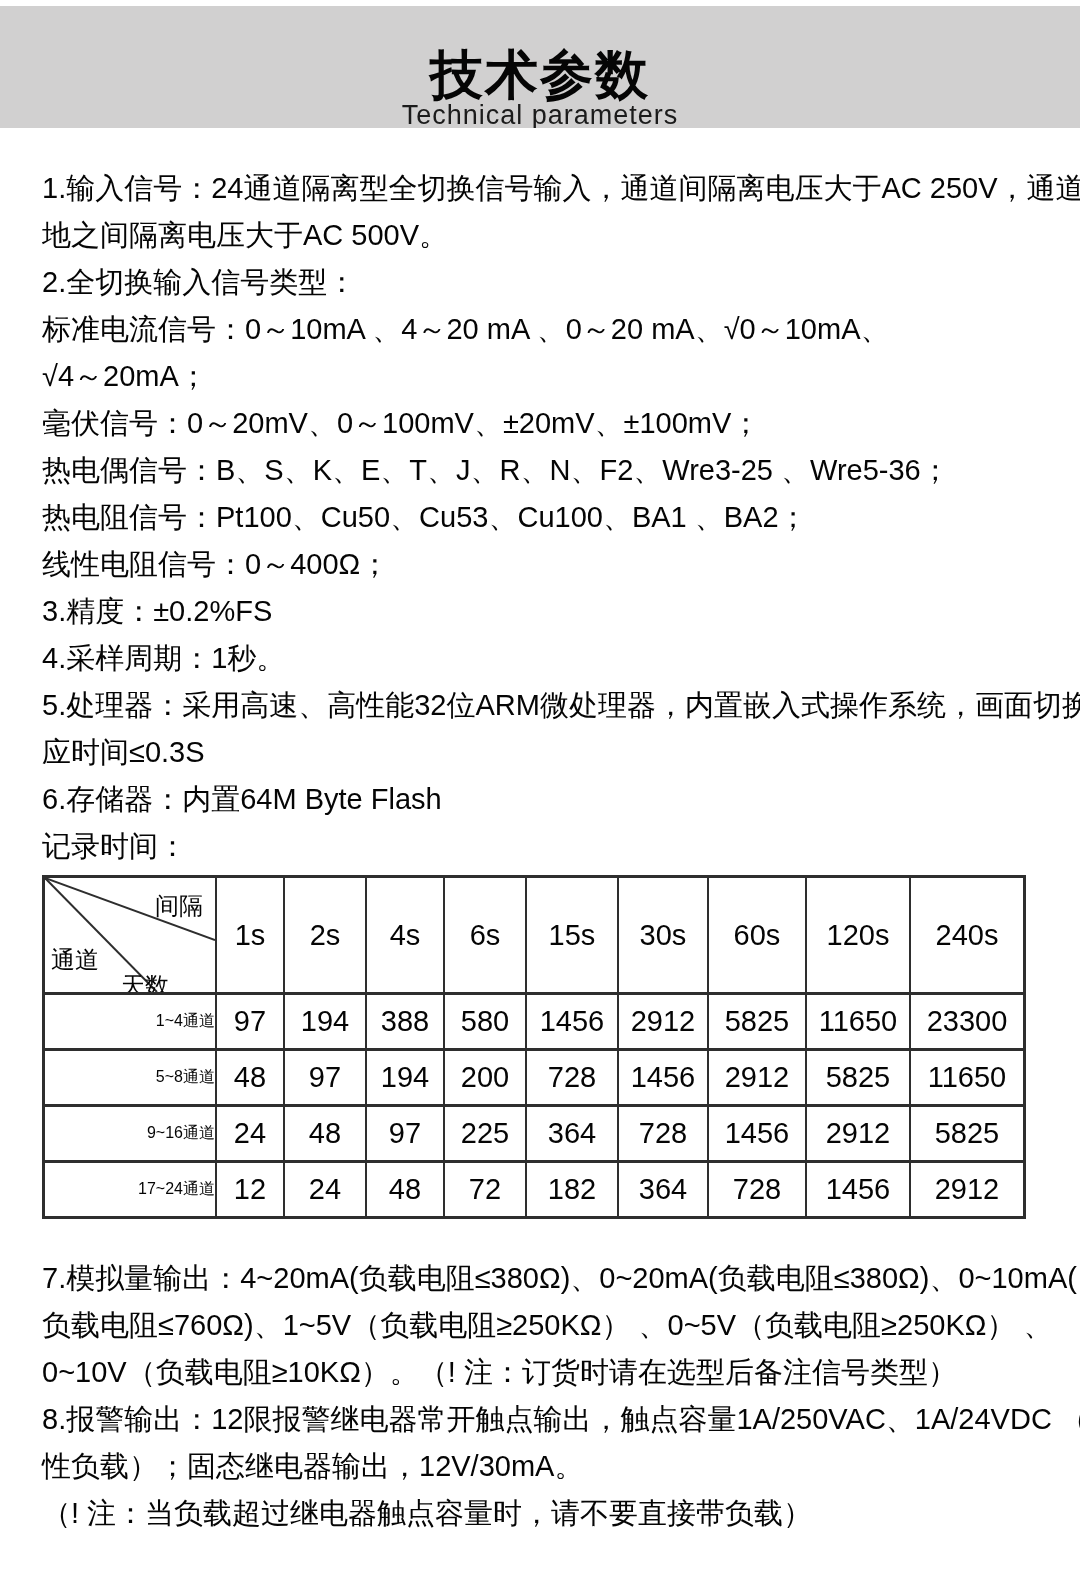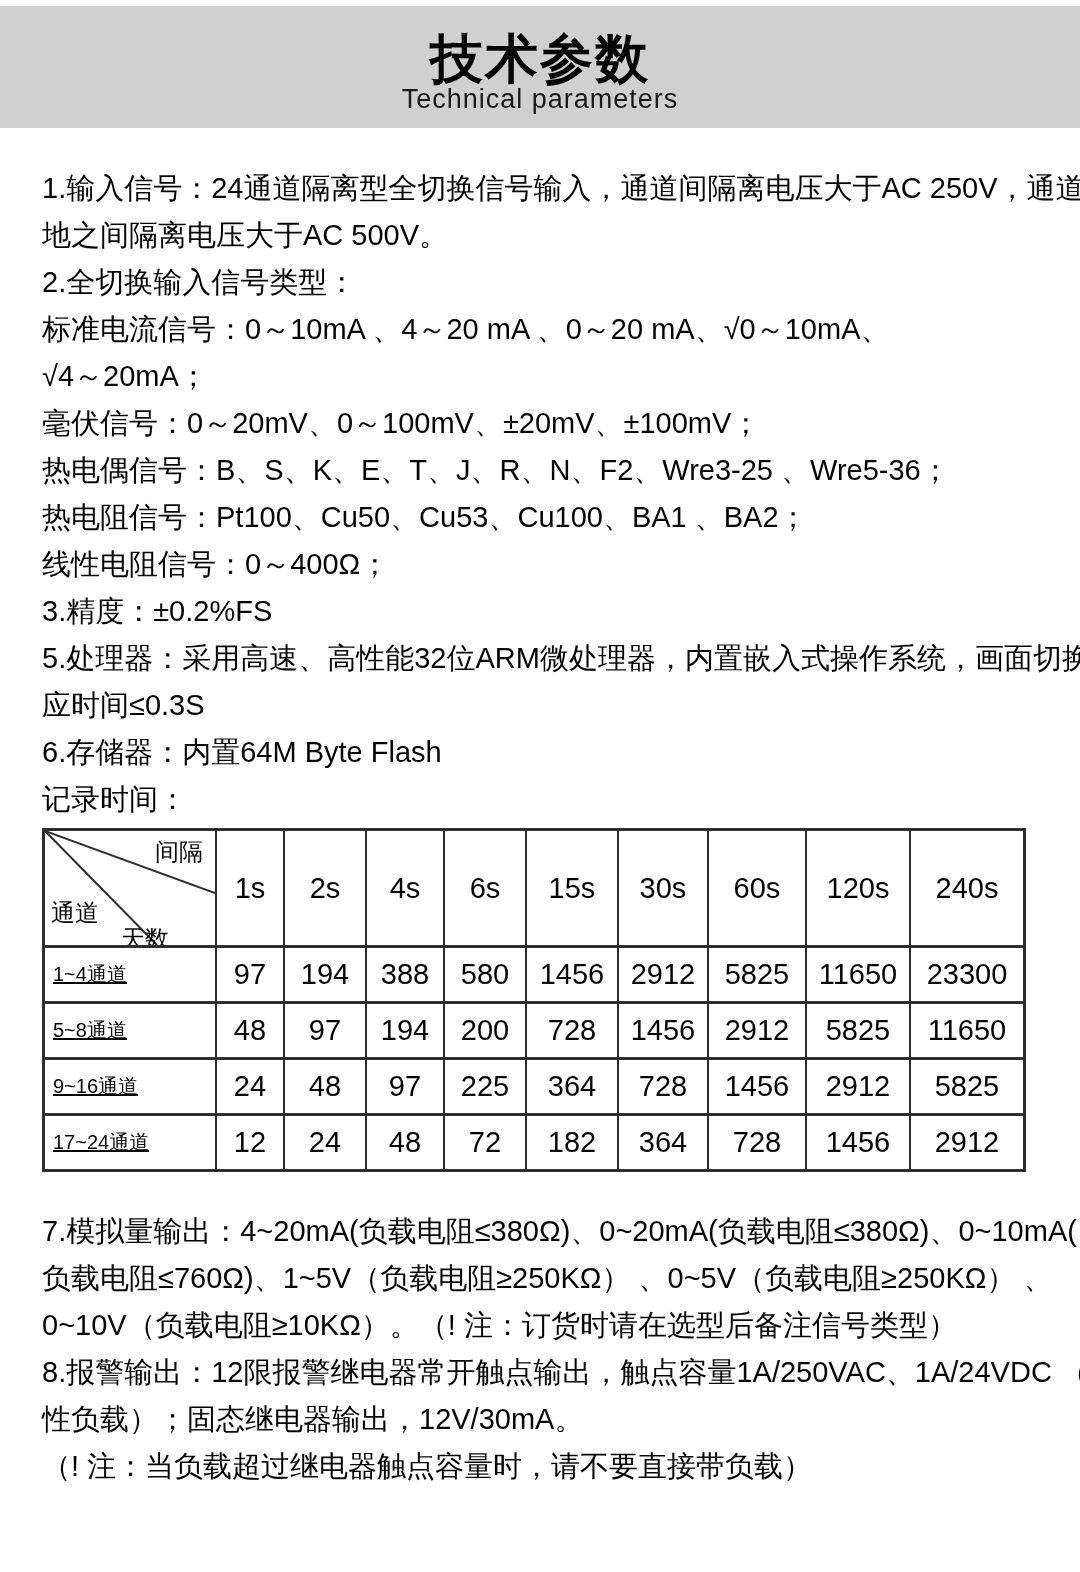--- a/index.html
+++ b/index.html
@@ -8,21 +8,21 @@
     font-family:"Liberation Sans","DejaVu Sans",sans-serif;
     overflow:hidden;position:relative;
   }
   
   .band{
     margin-top:6px;height:122px;background:#d1d0d0;
     text-align:center;overflow:hidden;
   }
   .band .title{
     font-size:53px;font-weight:800;line-height:1;
-    padding-top:26px;letter-spacing:2px;color:#050505;
+    padding-top:42px;letter-spacing:2px;color:#050505;
   }
   .band .subtitle{
     font-size:27px;line-height:1;margin-top:1px;color:#1b1b1b;
     letter-spacing:1px;
   }
   
   .content{padding:0 10px 0 42px;}
   .section-top{margin-top:37px;}
   .section-bottom{margin-top:36px;}
   .text-line{
@@ -47,29 +47,29 @@
   table.rec th:nth-child(2){width:66px;}
   table.rec th:nth-child(3){width:80px;}
   table.rec th:nth-child(4){width:76px;}
   table.rec th:nth-child(5){width:80px;}
   table.rec th:nth-child(6){width:90px;}
   table.rec th:nth-child(7){width:88px;}
   table.rec th:nth-child(8){width:96px;}
   table.rec th:nth-child(9){width:102px;}
   table.rec th:nth-child(10){width:112px;}
   table.rec td.row-label{
-    text-align:left;padding-left:8px;font-size:20px;white-space:nowrap;text-decoration:underline;
+    text-align:right;padding-left:8px;font-size:16px;white-space:nowrap;
   }
   
   .corner-cell{position:relative;}
   .corner-cell svg{position:absolute;left:0;top:0;width:100%;height:100%;}
   .corner-cell .lbl{
     position:absolute;font-size:24px;line-height:1;color:#050505;font-weight:400;
   }
-  .lbl-interval{top:9px;right:12px;}
+  .lbl-interval{top:16px;right:12px;}
   .lbl-days{top:56px;left:76px;margin-top:40px;}
   .lbl-channel{top:70px;left:6px;}
 </style>
 </head>
 <body>
 
 <div class="band">
   <div class="title">技术参数</div>
   <div class="subtitle">Technical parameters</div>
 </div>
@@ -80,20 +80,21 @@
       <div class="text-line">1.输入信号：24通道隔离型全切换信号输入，通道间隔离电压大于AC 250V，通道和</div>
       <div class="text-line">地之间隔离电压大于AC 500V。</div>
       <div class="text-line">2.全切换输入信号类型：</div>
       <div class="text-line">标准电流信号：0～10mA 、4～20 mA 、0～20 mA、√0～10mA、</div>
       <div class="text-line">√4～20mA；</div>
       <div class="text-line">毫伏信号：0～20mV、0～100mV、±20mV、±100mV；</div>
       <div class="text-line">热电偶信号：B、S、K、E、T、J、R、N、F2、Wre3-25 、Wre5-36；</div>
       <div class="text-line">热电阻信号：Pt100、Cu50、Cu53、Cu100、BA1 、BA2；</div>
       <div class="text-line">线性电阻信号：0～400Ω；</div>
       <div class="text-line">3.精度：±0.2%FS</div>
+      <div class="text-line">4.采样周期：1秒。</div>
       <div class="text-line">5.处理器：采用高速、高性能32位ARM微处理器，内置嵌入式操作系统，画面切换响</div>
       <div class="text-line">应时间≤0.3S</div>
       <div class="text-line">6.存储器：内置64M Byte Flash</div>
       <div class="text-line">记录时间：</div>
     </div>
 
   <table class="rec">
     <thead>
       <tr>
         <th class="corner-cell">

